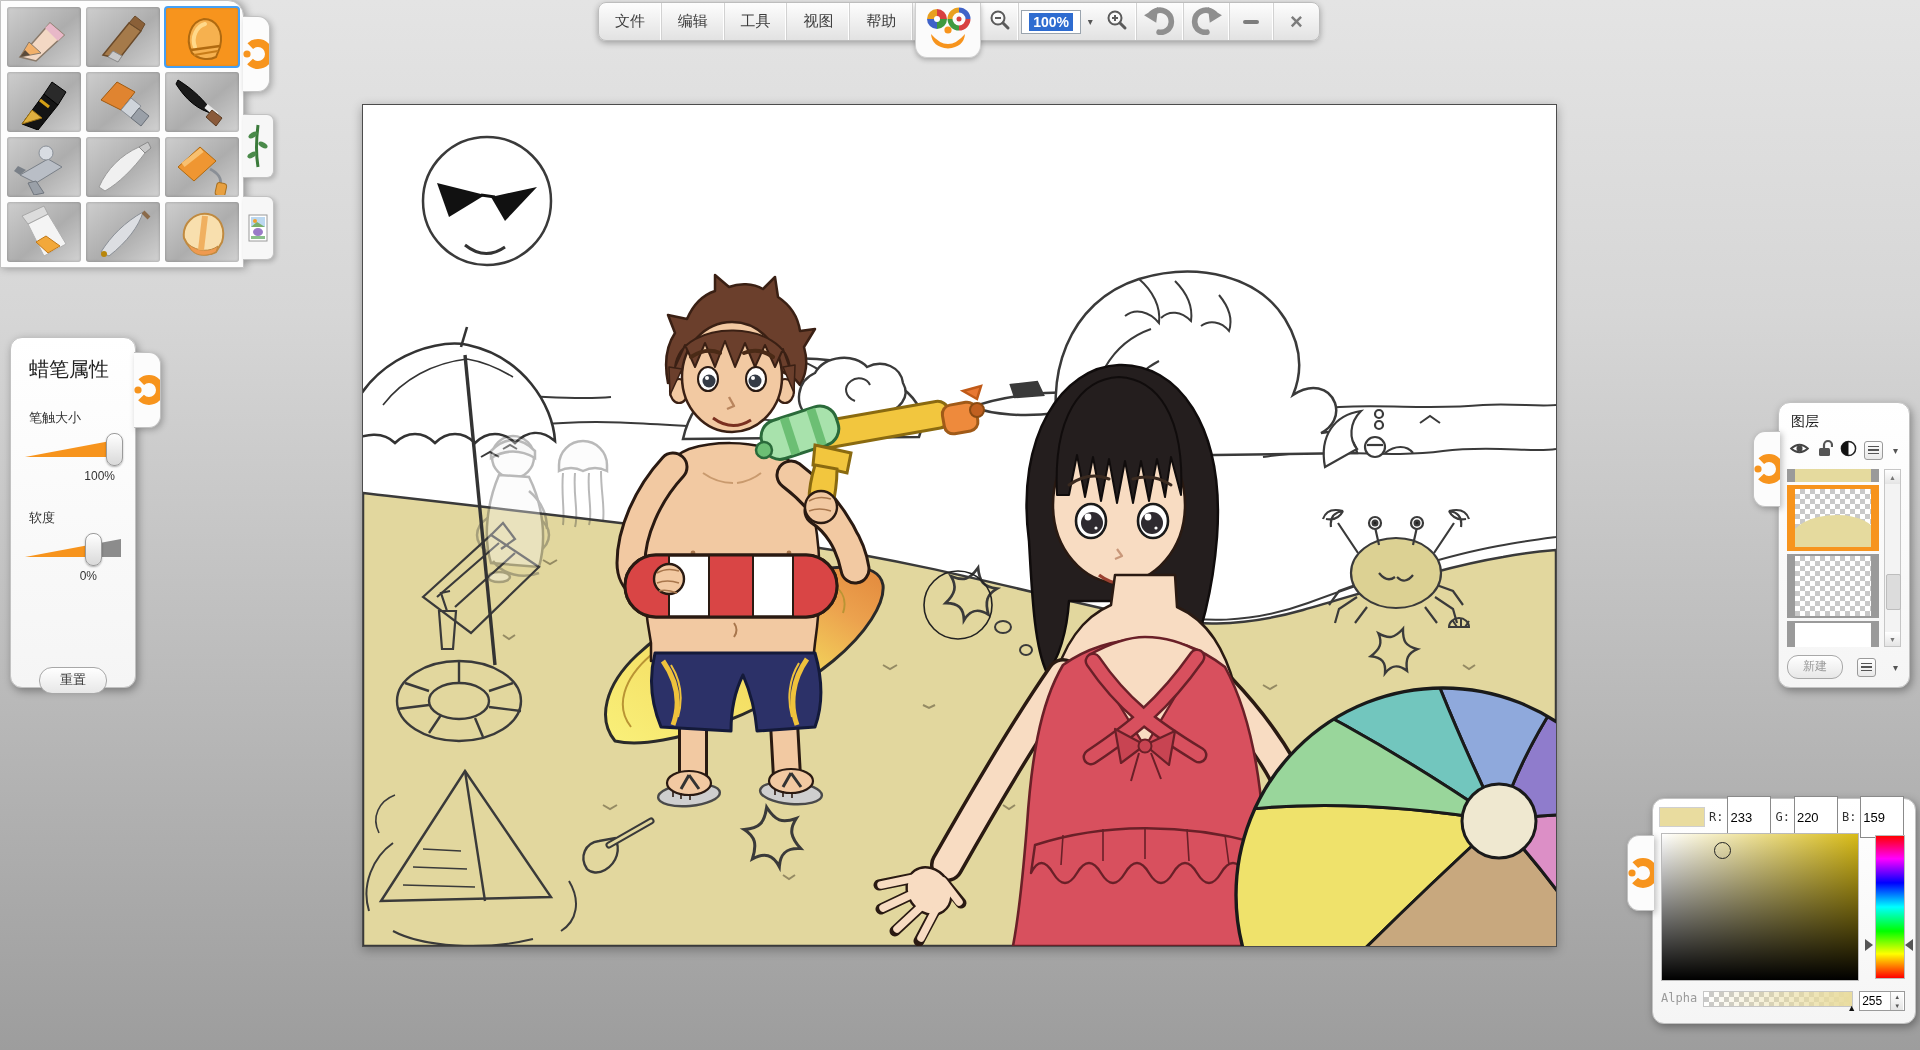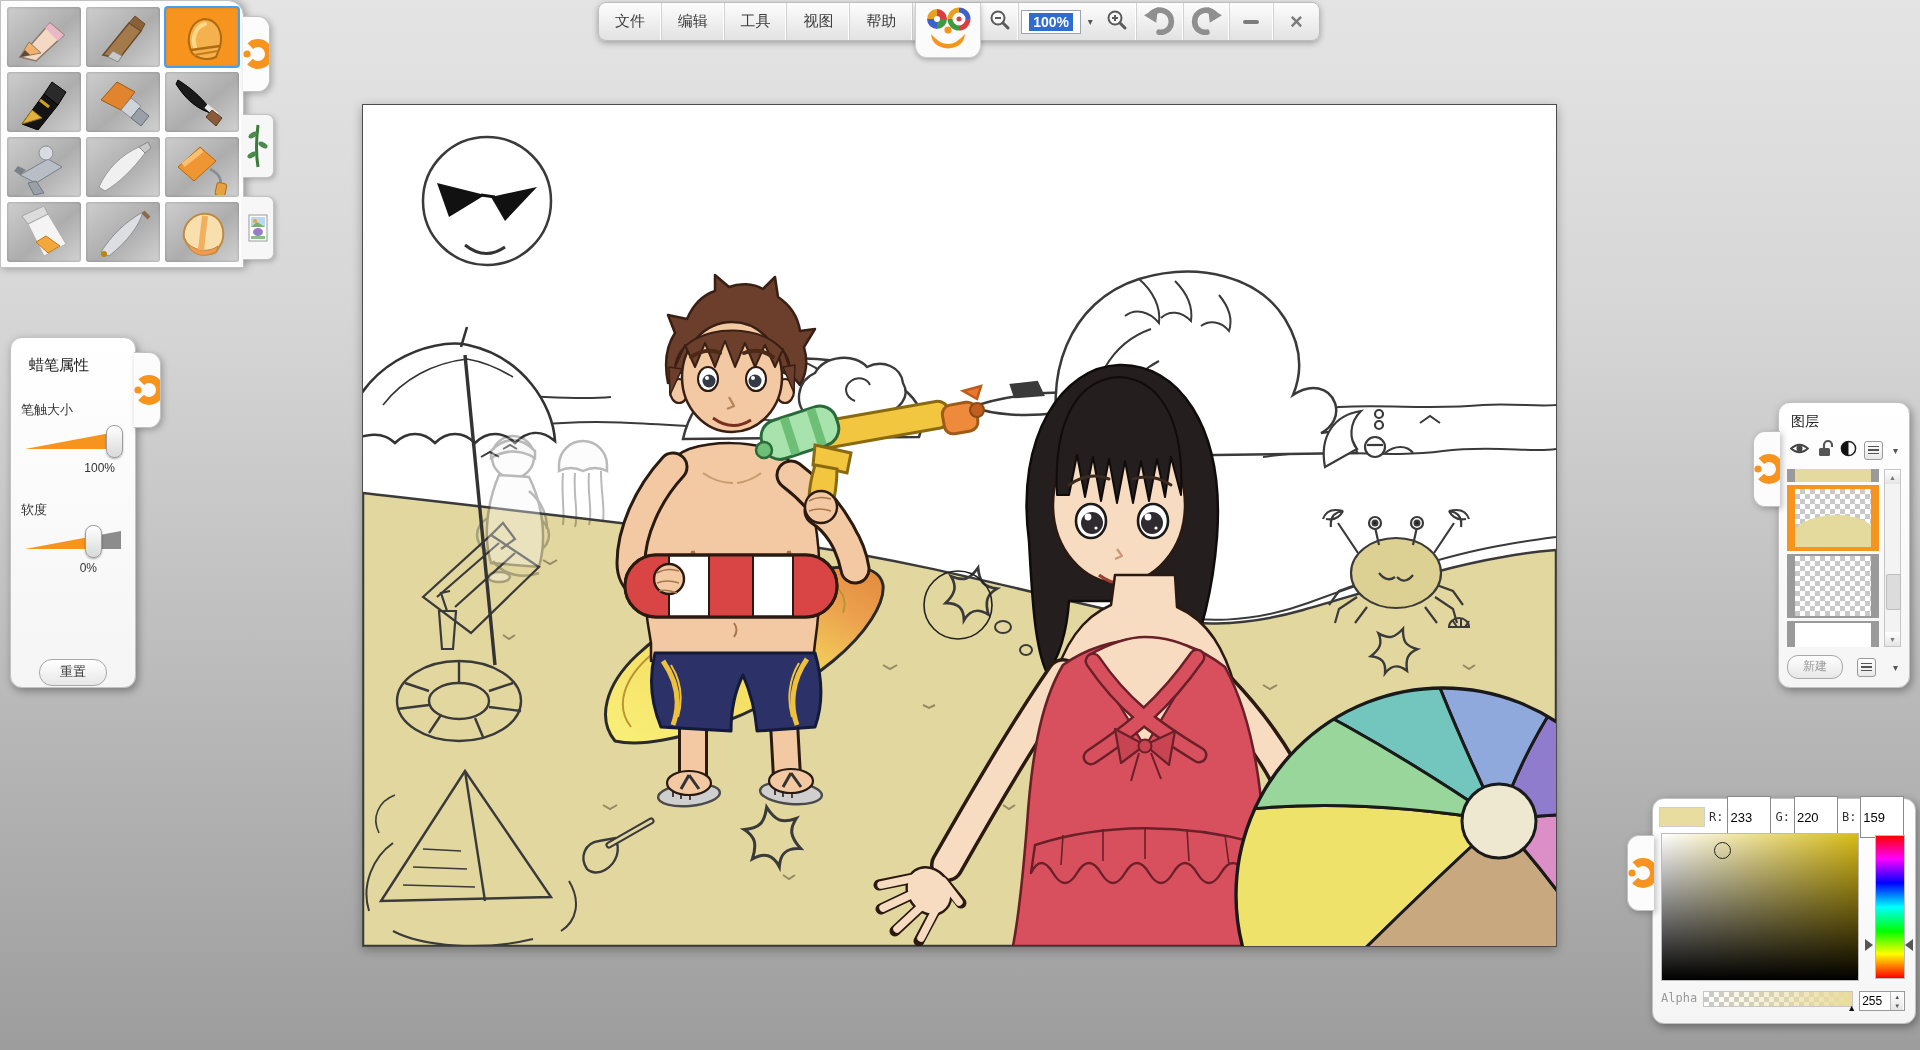--- a/index.html
+++ b/index.html
@@ -29,22 +29,22 @@
   #canvas svg{display:block;}
   
   .panel{position:absolute;background:linear-gradient(#ffffff,#f5f5f5);
     border:1px solid #c2c2c2;border-radius:12px;box-shadow:2px 3px 9px rgba(0,0,0,.35);}
   .handle{position:absolute;width:26px;height:74px;background:#fcfcfc;border:1px solid #c2c2c2;
     box-shadow:2px 2px 6px rgba(0,0,0,.25);display:flex;align-items:center;justify-content:center;}
   .handle.right{border-left:none;border-radius:0 12px 12px 0;}
   .handle.left{border-right:none;border-radius:12px 0 0 12px;}
   
   #crayon-panel{left:10px;top:337px;width:124px;height:349px;}
-  #crayon-panel .p-title{font-size:15px;color:#222;margin:18px 0 0 18px;}
-  .slider-label{font-size:13px;color:#333;margin:26px 0 6px 10px;}
+  #crayon-panel .p-title{font-size:20px;color:#222;margin:18px 0 0 18px;}
+  .slider-label{font-size:13px;color:#333;margin:26px 0 6px 18px;}
   .wedge-wrap{position:relative;width:96px;height:34px;margin-left:14px;}
   .wedge{position:absolute;left:0;top:6px;width:96px;height:22px;
     clip-path:polygon(0 82%,100% 0,100% 82%);}
   .wedge.full{background:#F7941D;}
   .wedge.part{background:linear-gradient(90deg,#F7941D 0 70%,#8c8c8c 70% 100%);}
   .knob{position:absolute;top:0;width:15px;height:31px;border-radius:8px;
     background:linear-gradient(#ffffff,#d9d9d9);border:1px solid #9b9b9b;
     box-shadow:0 1px 2px rgba(0,0,0,.3);}
   .pct{font-size:12px;color:#333;text-align:right;width:104px;margin-top:2px;}
   .reset-btn{display:block;margin:84px auto 0;width:66px;height:25px;border-radius:13px;

